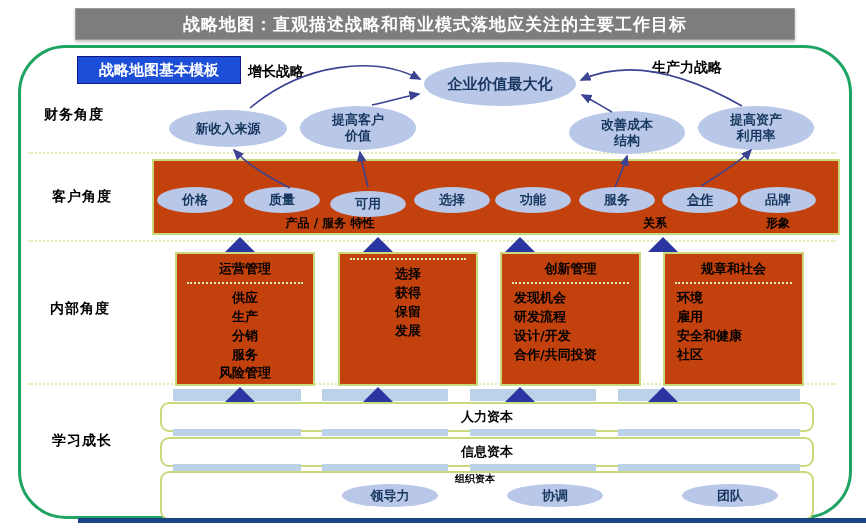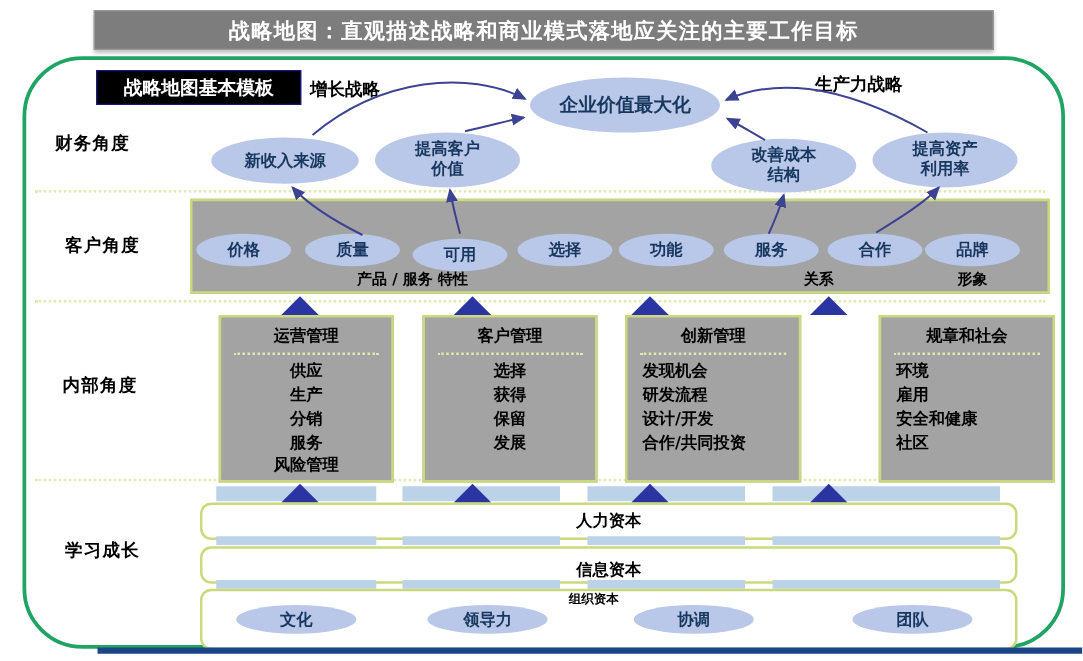--- a/index.html
+++ b/index.html
@@ -7,35 +7,35 @@
          font-family:"DejaVu Sans","Liberation Sans",sans-serif;color:#000;}
 
   .title-bar{position:absolute;left:75px;top:8px;width:718px;height:30px;background:#7d7d7d;
              border:1px solid #9a9a9a;box-shadow:0 2px 3px rgba(0,0,0,.25);
              display:flex;align-items:center;justify-content:center;
              color:#fff;font-weight:bold;font-size:17px;letter-spacing:1px;}
 
   .outer{position:absolute;left:18px;top:45px;width:828px;height:468px;
          border:3px solid #1fa463;border-radius:48px;background:#fff;}
 
-  .badge{position:absolute;left:77px;top:56px;width:162px;height:26px;background:#000000;
+  .badge{position:absolute;left:77px;top:56px;width:162px;height:26px;background:#1d4ed8;
          border:1px solid #151583;display:flex;align-items:center;justify-content:center;
          color:#fff;font-weight:bold;font-size:15px;}
 
   .strat{position:absolute;font-weight:bold;font-size:14px;color:#000;}
 
   .persp{position:absolute;font-weight:bold;font-size:14px;letter-spacing:1px;color:#000;}
 
   .ell{position:absolute;border-radius:50%;background:#b9c7e8;color:#17375e;font-weight:bold;
        display:flex;align-items:center;justify-content:center;text-align:center;font-size:13px;}
   .ell .wrap{display:inline-block;width:56px;line-height:1.2;}
 
   .dotline{position:absolute;left:28px;width:808px;border-top:2px dotted #dfeab0;}
 
-  .gbox{position:absolute;background:#a3a3a3;border:2px solid #c9da7c;}
+  .gbox{position:absolute;background:#c2410c;border:2px solid #c9da7c;}
   .gbox .btitle{font-weight:bold;font-size:13px;text-align:center;padding-top:6px;}
   .gbox .bsep{border-top:2px dotted #dfeab0;margin:4px 10px 5px 10px;}
   .gbox .item{font-size:13px;font-weight:bold;line-height:1.45;}
   .items-center .item{text-align:center;}
   .items-left .item{text-align:left;padding-left:12px;}
 
   .tri{position:absolute;width:0;height:0;border-left:15px solid transparent;
        border-right:15px solid transparent;border-bottom:15px solid #2b35a2;}
 
   .band{position:absolute;height:12px;background:#bcd2e8;}
@@ -111,21 +111,21 @@
     </div>
   <div class="ell" style="left:414px;top:187px;width:76px;height:26px;">
       <span>选择</span>
     </div>
   <div class="ell" style="left:495px;top:187px;width:76px;height:26px;">
       <span>功能</span>
     </div>
   <div class="ell" style="left:579px;top:187px;width:76px;height:26px;">
       <span>服务</span>
     </div>
-  <div class="ell" style="left:662px;top:187px;width:76px;height:26px;">
+  <div class="ell" style="left:662px;top:187px;width:76px;height:26px;text-decoration:underline;">
       <span>合作</span>
     </div>
   <div class="ell" style="left:740px;top:187px;width:76px;height:26px;">
       <span>品牌</span>
     </div>
 
   <div style="position:absolute;left:240px;top:215px;width:180px;text-align:center;font-weight:bold;font-size:12px;">产品 / 服务 特性</div>
   <div style="position:absolute;left:625px;top:215px;width:60px;text-align:center;font-weight:bold;font-size:12px;">关系</div>
   <div style="position:absolute;left:748px;top:215px;width:60px;text-align:center;font-weight:bold;font-size:12px;">形象</div>
 
@@ -138,38 +138,37 @@
     <div class="btitle">运营管理</div>
     <div class="bsep"></div>
     <div class="item">供应</div>
     <div class="item">生产</div>
     <div class="item">分销</div>
     <div class="item">服务</div>
     <div class="item">风险管理</div>
   </div>
 
   <div class="gbox items-center" style="left:338px;top:252px;width:136px;height:130px;">
-    <div class="btitle">客户管理</div>
     <div class="bsep"></div>
     <div class="item">选择</div>
     <div class="item">获得</div>
     <div class="item">保留</div>
     <div class="item">发展</div>
   </div>
 
   <div class="gbox items-left" style="left:500px;top:252px;width:137px;height:130px;">
     <div class="btitle">创新管理</div>
     <div class="bsep"></div>
     <div class="item">发现机会</div>
     <div class="item">研发流程</div>
     <div class="item">设计/开发</div>
     <div class="item">合作/共同投资</div>
   </div>
 
-  <div class="gbox items-left" style="left:663px;top:252px;width:137px;height:130px;margin-left:40px;">
+  <div class="gbox items-left" style="left:663px;top:252px;width:137px;height:130px;">
     <div class="btitle">规章和社会</div>
     <div class="bsep"></div>
     <div class="item">环境</div>
     <div class="item">雇用</div>
     <div class="item">安全和健康</div>
     <div class="item">社区</div>
   </div>
 
   <div class="band" style="left:173px;top:389px;width:128px;"></div>
   <div class="band" style="left:322px;top:389px;width:126px;"></div>
@@ -182,34 +181,31 @@
 
   <div class="bar" style="top:402px;height:26px;">
     <span>人力资本</span>
   </div>
 
   <div class="band" style="left:173px;top:429px;width:128px;height:7px;"></div>
   <div class="band" style="left:322px;top:429px;width:126px;height:7px;"></div>
   <div class="band" style="left:470px;top:429px;width:126px;height:7px;"></div>
   <div class="band" style="left:618px;top:429px;width:182px;height:7px;"></div>
 
-  <div class="bar" style="top:437px;height:26px;align-items:flex-end;">
+  <div class="bar" style="top:437px;height:26px;">
     <span>信息资本</span>
   </div>
 
   <div class="band" style="left:173px;top:464px;width:128px;height:7px;"></div>
   <div class="band" style="left:322px;top:464px;width:126px;height:7px;"></div>
   <div class="band" style="left:470px;top:464px;width:126px;height:7px;"></div>
   <div class="band" style="left:618px;top:464px;width:182px;height:7px;"></div>
 
   <div class="bar" style="top:471px;height:45px;"></div>
   <div class="org-title">组织资本</div>
-  <div class="org-ell" style="left:189px;top:484px;">
-      <span>文化</span>
-    </div>
   <div class="org-ell" style="left:342px;top:484px;">
       <span>领导力</span>
     </div>
   <div class="org-ell" style="left:507px;top:484px;">
       <span>协调</span>
     </div>
   <div class="org-ell" style="left:682px;top:484px;">
       <span>团队</span>
     </div>
 

